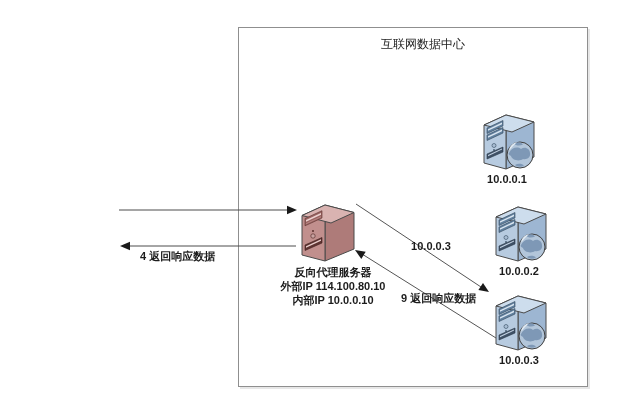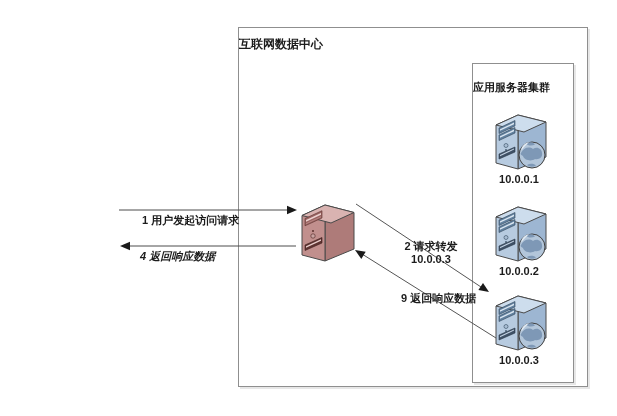--- a/index.html
+++ b/index.html
@@ -7,22 +7,22 @@
     position:relative;width:617px;height:416px;background:#ffffff;overflow:hidden;
     font-family:"Liberation Sans","DejaVu Sans",sans-serif;color:#1c1c1c;
   }
   .boundary{
     position:absolute;border:1px solid #8f8f8f;background:transparent;
     box-shadow:2px 2px 0 rgba(120,120,120,0.18);
   }
   .outer-box{left:238px;top:27px;width:348px;height:358px;}
   .cluster-box{left:472px;top:63px;width:100px;height:318px;}
   .box-title{
-    position:absolute;left:0;width:100%;text-align:left;
-    font-weight:bold;font-size:12px;white-space:nowrap;
+    position:absolute;left:10px;width:100%;text-align:center;
+    font-weight:normal;font-size:12px;white-space:nowrap;
   }
   .outer-title{top:8px;}
   .cluster-title{top:16px;font-size:11px;}
   .node{position:absolute;display:flex;flex-direction:column;align-items:center;}
   .node-label{font-weight:bold;font-size:11px;margin-top:2px;white-space:nowrap;text-align:center;}
   .flow-label{
     position:absolute;font-weight:bold;font-size:11px;line-height:13px;
     white-space:nowrap;
   }
   .flow-label.centered{text-align:center;white-space:normal;}
@@ -33,23 +33,20 @@
   svg{display:block;}
   .arrow-layer{position:absolute;left:0;top:0;pointer-events:none;}
 </style>
 </head>
 <body>
 
 <div class="canvas">
 
   <div class="boundary outer-box">
     <div class="box-title outer-title">互联网数据中心</div>
-  </div>
-  <div class="boundary cluster-box">
-    <div class="box-title cluster-title">应用服务器集群</div>
   </div>
 
   <svg class="arrow-layer" width="617" height="416" viewBox="0 0 617 416">
     <g stroke="#4d4d4d" stroke-width="1">
       <line x1="119" y1="210" x2="288" y2="210"></line>
       <polygon points="297,210 287,205.8 287,214.2" fill="#1a1a1a" stroke="none"></polygon>
     </g>
     <g stroke="#4d4d4d" stroke-width="1">
       <line x1="296" y1="246" x2="129" y2="246"></line>
       <polygon points="120,246 130,241.8 130,250.2" fill="#1a1a1a" stroke="none"></polygon>
@@ -74,22 +71,27 @@
       </g>
       <polygon points="9,19.5 26,11.7 26,19 9,26.8" fill="#9a6462" stroke="#5a302e" stroke-width="0.6"></polygon>
       <polygon points="10,21 25,14 25,15.8 10,22.8" fill="#ecd2d0"></polygon>
       <polygon points="10,24.2 25,17.2 25,18.2 10,25.2" fill="#b98784"></polygon>
       <circle cx="17" cy="32" r="1" fill="#5a302e"></circle>
       <circle cx="17" cy="37" r="2.2" fill="#c9a3a1" stroke="#5a302e" stroke-width="0.7"></circle>
       <polygon points="9,46 26,38.5 26,44 9,51.5" fill="#5e3331" stroke="#40201f" stroke-width="0.6"></polygon>
       <polygon points="10,47.3 25,40.3 25,41.8 10,48.8" fill="#e8cecc"></polygon>
     </svg>
   </div>
+  <div class="proxy-caption">
+    <div>反向代理服务器</div>
+    <div>外部IP 114.100.80.10</div>
+    <div>内部IP 10.0.0.10</div>
+  </div>
 
-  <div class="node" style="left:489px;top:109px;width:60px;">
+  <div class="node" style="left:477px;top:109px;width:60px;">
     <svg width="58" height="62" viewBox="0 0 58 62">
       <g stroke="#4a4a4a" stroke-width="1" stroke-linejoin="round">
         <polygon points="28,6 56,13 56,48 28,60" fill="#9db6d2"></polygon>
         <polygon points="6,16 28,6 28,60 6,54" fill="#b7cbe0"></polygon>
         <polygon points="6,16 28,6 56,13 34,23" fill="#cddded"></polygon>
       </g>
       <polygon points="9,19 25,11.5 25,17 9,24.5" fill="#61809e" stroke="#34485c" stroke-width="0.6"></polygon>
       <polygon points="10,20.2 24,13.6 24,15.2 10,21.8" fill="#dae5f0"></polygon>
       <polygon points="9,26 25,18.5 25,24 9,31.5" fill="#61809e" stroke="#34485c" stroke-width="0.6"></polygon>
       <polygon points="10,27.2 24,20.6 24,22.2 10,28.8" fill="#dae5f0"></polygon>
@@ -153,21 +155,19 @@
         <circle cx="42" cy="46" r="13" fill="#b3c6da" stroke="#3f3f3f"></circle>
         <path d="M31,44 C33,39 39,37 43,40 C47,37 52,40 52,44 C53,48 49,51 45,50 C41,53 34,51 33,47 C31,46 30,45 31,44 Z" fill="#7e98b6"></path>
         <path d="M36,34.5 C39,32.5 43,33 45,35.5 C42,37 38,37 36,34.5 Z" fill="#7e98b6"></path>
         <path d="M37,56 C40,54 44,54.5 46,56.5 C43,58.3 39,58 37,56 Z" fill="#7e98b6"></path>
         <path d="M31.5,39 C33,35.5 36,33.5 39,33 C36,36 33.5,38.5 31.5,41.5 Z" fill="#e2ebf4"></path>
       </g>
     </svg>
     <div class="node-label">10.0.0.3</div>
   </div>
 
-  <div class="flow-label" style="left:142px;top:214px;">1 用户发起访问请求</div>
-  <div class="flow-label" style="left:140px;top:250px;font-style:italic;">4 返回响应数据</div>
+  <div class="flow-label" style="left:140px;top:250px;">4 返回响应数据</div>
   <div class="flow-label centered" style="left:388px;top:240px;width:86px;">
-    <div>2 请求转发</div>
     <div>10.0.0.3</div>
   </div>
   <div class="flow-label" style="left:401px;top:292px;">9 返回响应数据</div>
 
 </div>
 
 </body></html>

